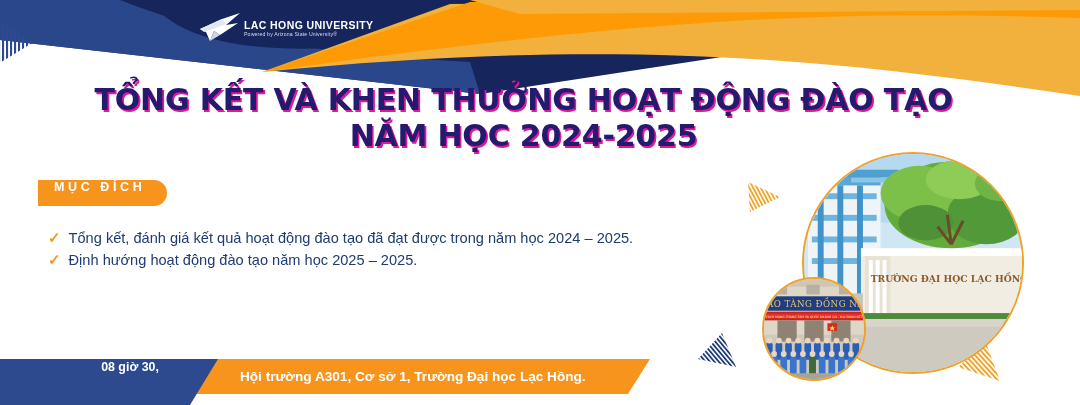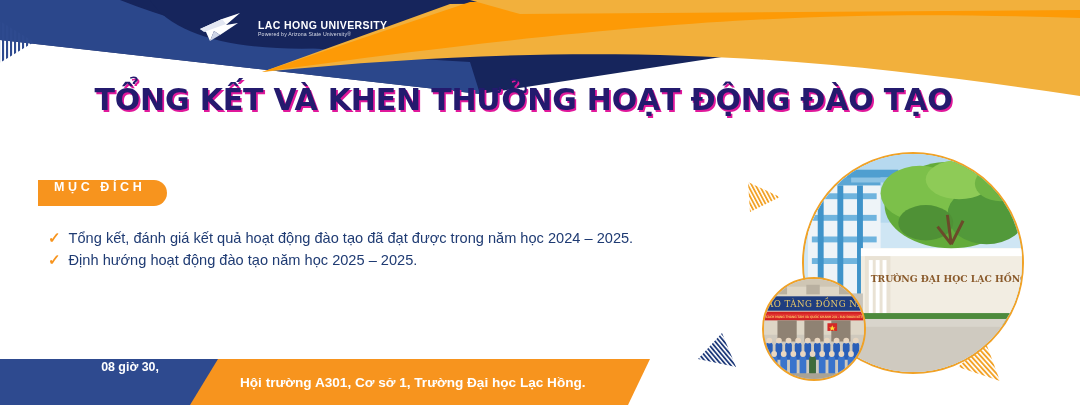--- a/index.html
+++ b/index.html
@@ -24,21 +24,21 @@
   }
 
   
   .tri { position: absolute; pointer-events: none; }
 
   
   #logo {
     position: absolute;
     left: 196px; top: 8px;
     width: 170px; height: 40px;
-    display: flex; align-items: center; gap: 16px;
+    display: flex; align-items: center; gap: 2px;
     z-index: 6;
   }
   #logo-mark { width: 46px; height: 34px; flex: 0 0 auto; }
   #logo-text { display: flex; flex-direction: column; justify-content: center; }
   #logo-name {
     color: #ffffff;
     font-size: 10.5px;
     font-weight: bold;
     letter-spacing: 0.4px;
     line-height: 12px;
@@ -132,21 +132,21 @@
     background: #c8c2b6;
     z-index: 5;
   }
   .photo-inner { position: absolute; inset: 0; }
 
   
   #footer { position: absolute; left: 0; bottom: 0; width: 1080px; height: 46px; z-index: 7; }
   #footer-orange {
     position: absolute;
     left: 150px; top: 0;
-    width: 500px; height: 46px;
+    width: 500px; height: 35px;
     background: #f7941e;
     clip-path: polygon(20px 0, 100% 0, calc(100% - 22px) 100%, 0 100%);
     display: flex; align-items: center;
   }
   #footer-orange span {
     color: #ffffff;
     font-size: 13.6px;
     font-weight: bold;
     margin-left: 90px;
     white-space: nowrap;
@@ -233,20 +233,21 @@
       <polygon points="14,30 18,20 24,24" fill="#cdd4e6"></polygon>
     </svg>
     <div id="logo-text">
       <div id="logo-name">LAC HONG UNIVERSITY</div>
       <div id="logo-sub">Powered by Arizona State University®</div>
     </div>
   </div>
 
   <div id="title-block">
     <div class="tline">TỔNG KẾT VÀ KHEN THƯỞNG HOẠT ĐỘNG ĐÀO TẠO</div>
+    <div class="tline">NĂM HỌC 2024-2025</div>
   </div>
 
   <div id="purpose-badge">
     <span>MỤC ĐÍCH</span>
   </div>
 
   <div id="purpose-list">
     <div class="bullet">
       <span class="chk">✓</span><span>Tổng kết, đánh giá kết quả hoạt động đào tạo đã đạt được trong năm học 2024 – 2025.</span>
     </div>

